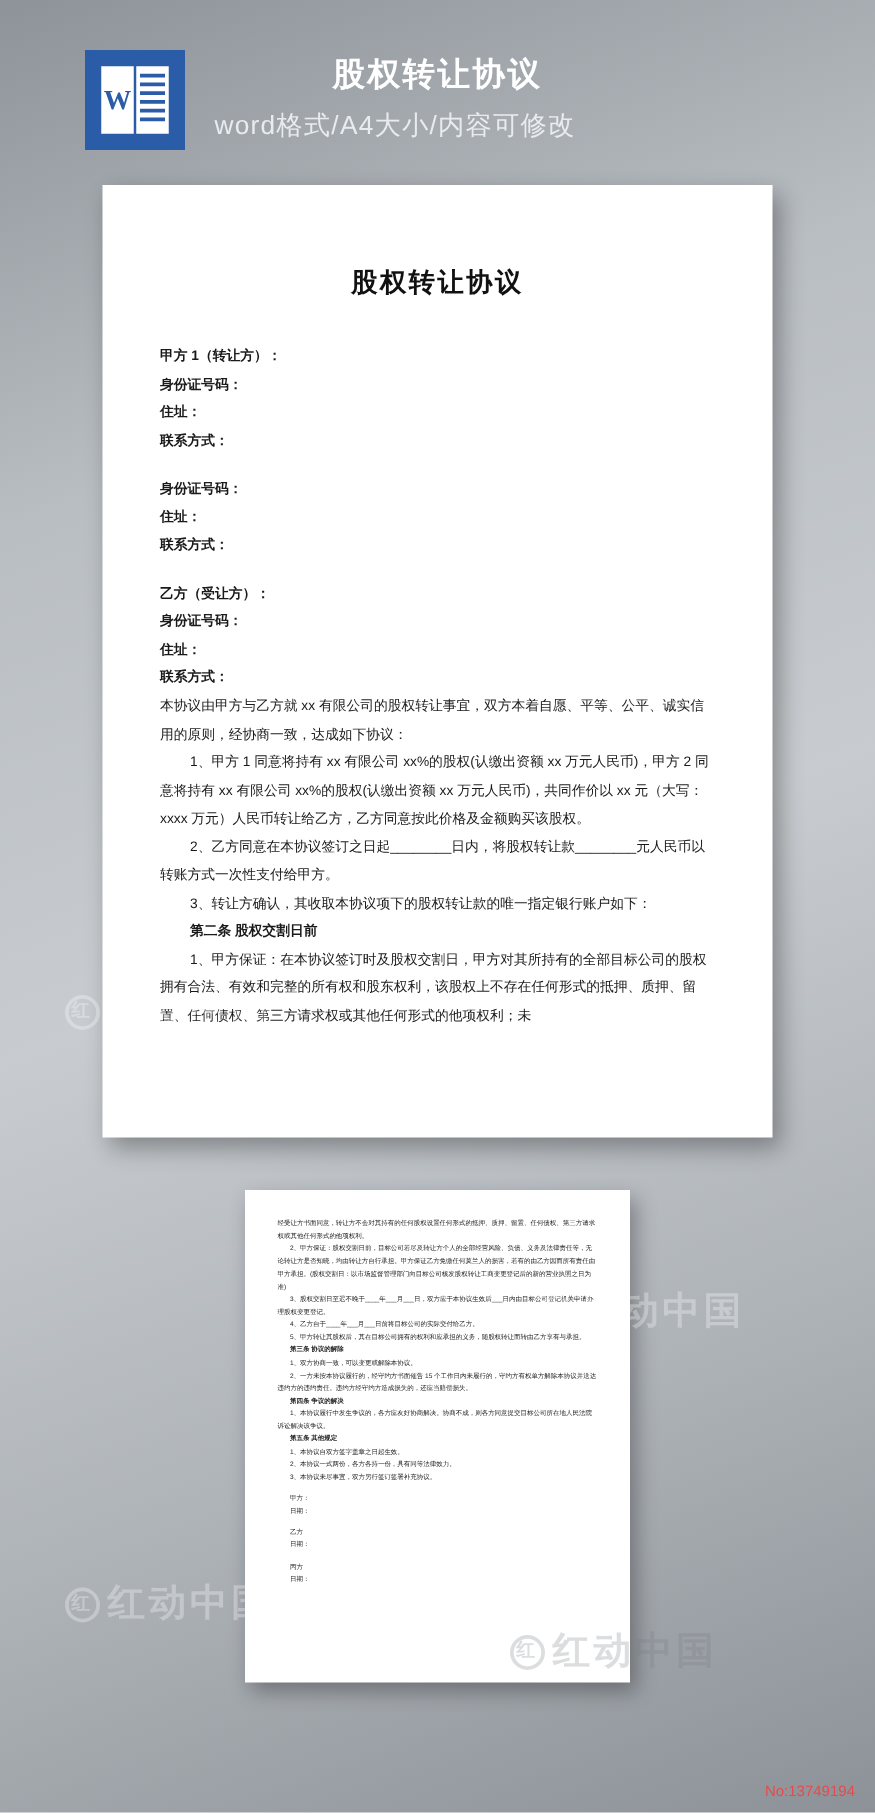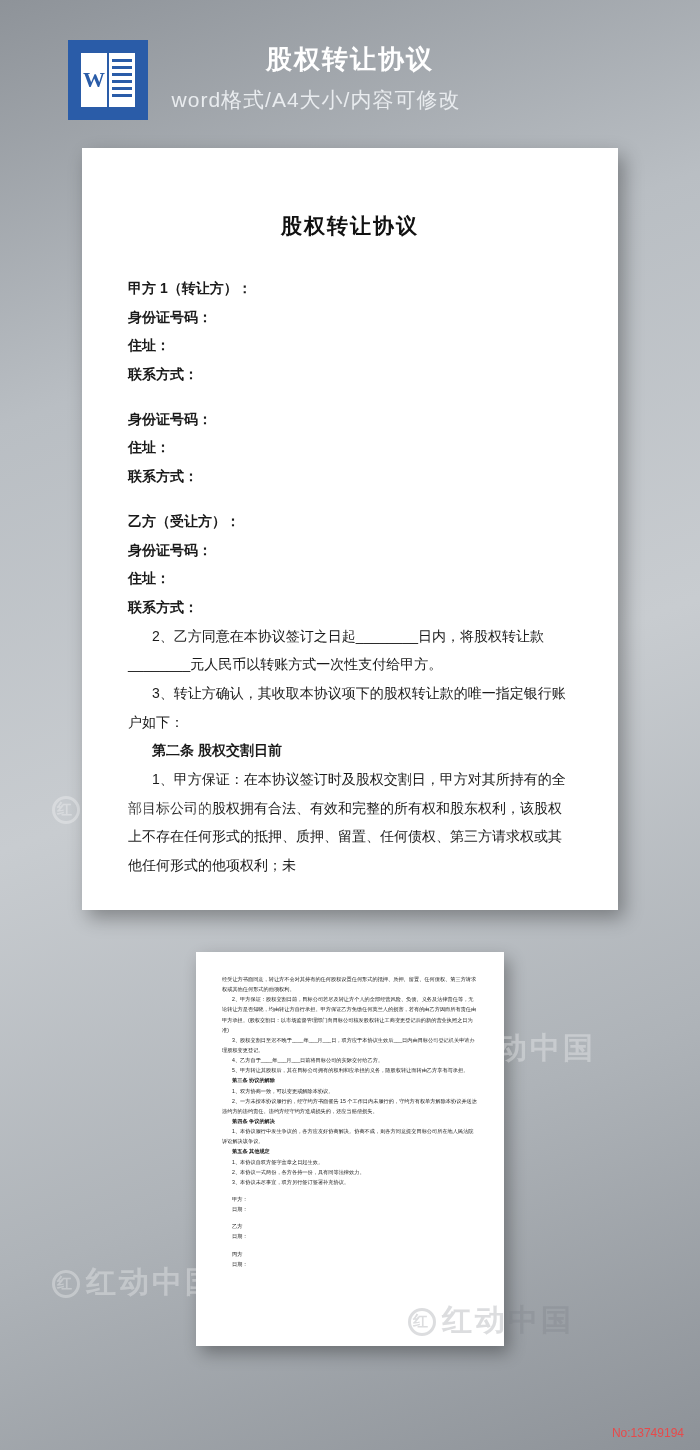--- a/index.html
+++ b/index.html
@@ -103,21 +103,21 @@
   .doc-title {
     text-align: center;
     font-size: 21px;
     font-weight: bold;
     color: #111;
     letter-spacing: 2px;
     margin: 14px 0 34px 0;
     font-family: "Liberation Sans", sans-serif;
   }
   .p1-body {
-    font-size: 14px;
+    font-size: 11px;
     color: #1a1a1a;
     line-height: 2.05;
   }
   .p1-body .lbl {
     font-weight: bold;
   }
   .p1-body .gap {
     height: 16px;
   }
   .p1-body p {
@@ -230,20 +230,22 @@
     <p class="lbl">联系方式：</p>
     <div class="gap"></div>
     <p class="lbl">身份证号码：</p>
     <p class="lbl">住址：</p>
     <p class="lbl">联系方式：</p>
     <div class="gap"></div>
     <p class="lbl">乙方（受让方）：</p>
     <p class="lbl">身份证号码：</p>
     <p class="lbl">住址：</p>
     <p class="lbl">联系方式：</p>
+    <p>本协议由甲方与乙方就 xx 有限公司的股权转让事宜，双方本着自愿、平等、公平、诚实信用的原则，经协商一致，达成如下协议：</p>
+    <p class="indent">1、甲方 1 同意将持有 xx 有限公司 xx%的股权(认缴出资额 xx 万元人民币)，甲方 2 同意将持有 xx 有限公司 xx%的股权(认缴出资额 xx 万元人民币)，共同作价以 xx 元（大写：xxxx 万元）人民币转让给乙方，乙方同意按此价格及金额购买该股权。</p>
     <p class="indent">2、乙方同意在本协议签订之日起________日内，将股权转让款________元人民币以转账方式一次性支付给甲方。</p>
     <p class="indent">3、转让方确认，其收取本协议项下的股权转让款的唯一指定银行账户如下：</p>
     <p class="bold">第二条  股权交割日前</p>
     <p class="indent">1、甲方保证：在本协议签订时及股权交割日，甲方对其所持有的全部目标公司的股权拥有合法、有效和完整的所有权和股东权利，该股权上不存在任何形式的抵押、质押、留置、任何债权、第三方请求权或其他任何形式的他项权利；未</p>
   </div>
 </div>
 
 <div class="page2">
   <div class="p2-body">
     <p>经受让方书面同意，转让方不会对其持有的任何股权设置任何形式的抵押、质押、留置、任何债权、第三方请求权或其他任何形式的他项权利。</p>

